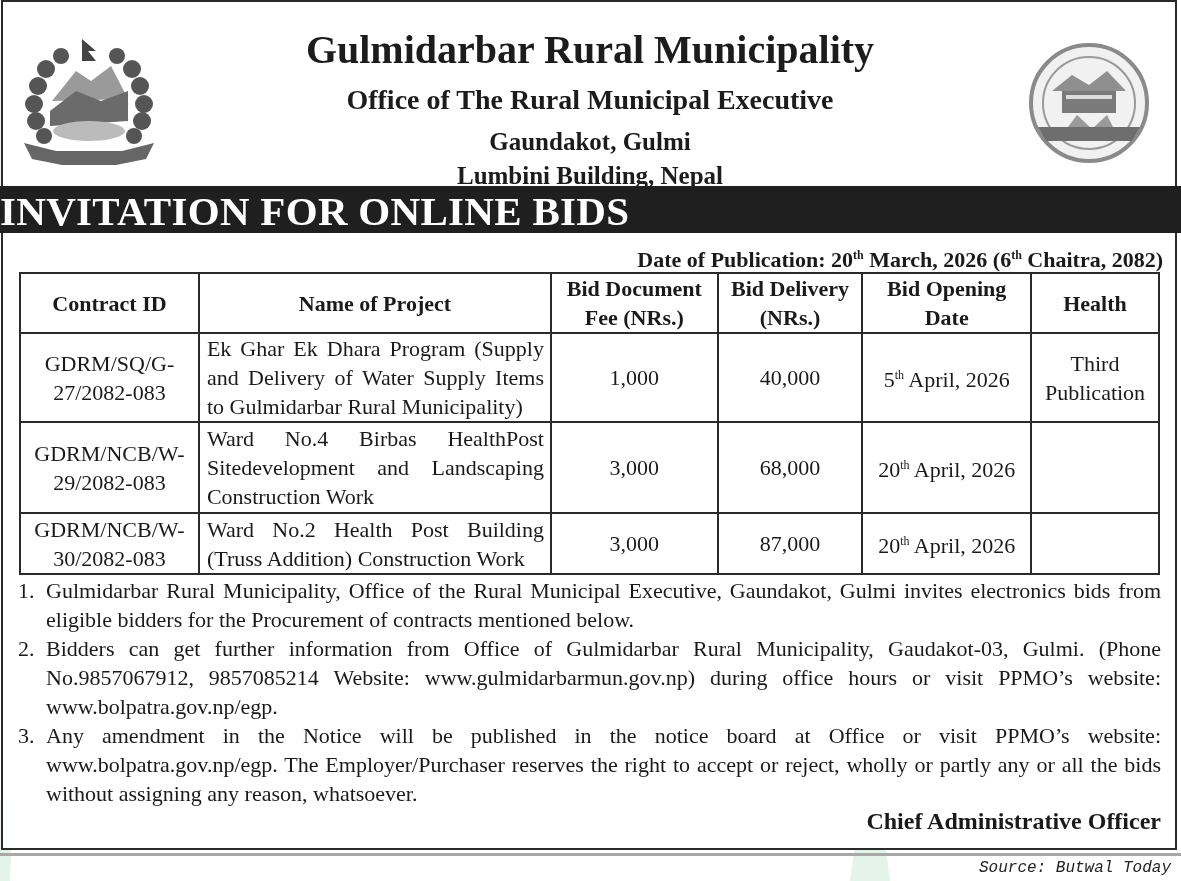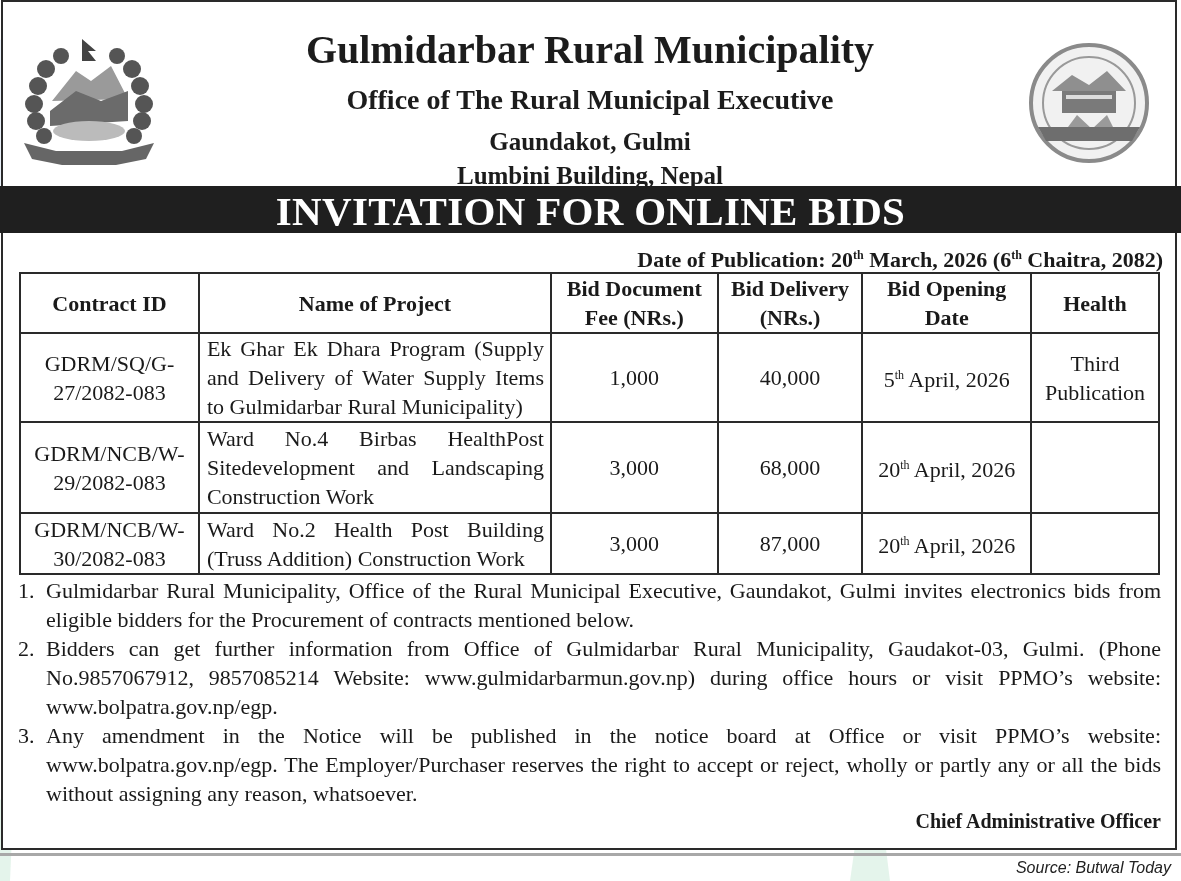--- a/index.html
+++ b/index.html
@@ -7,33 +7,33 @@
     .frame { position: absolute; left: 1px; top: 0; width: 1176px; height: 850px; border: 2px solid #2a2a2a; box-sizing: border-box; background: #fff; }
     .rule-grey { position: absolute; left: 0; top: 853px; width: 1181px; height: 3px; background: #a8a8a8; }
     .header { position: absolute; left: 0; top: 11px; width: 100%; height: 186px; }
     .logo-left { position: absolute; left: 16px; top: 20px; width: 146px; height: 140px; }
     .logo-right { position: absolute; left: 1022px; top: 28px; width: 134px; height: 128px; }
     .titles { position: absolute; left: 180px; width: 820px; top: 14px; text-align: center; }
     .t1 { font-weight: bold; font-size: 40px; line-height: 50px; color: #1c1c1c; }
     .t2 { font-weight: bold; font-size: 28px; line-height: 50px; color: #1c1c1c; }
     .t3 { font-weight: bold; font-size: 25px; line-height: 34px; color: #1c1c1c; }
     .t4 { font-weight: bold; font-size: 25px; line-height: 34px; color: #1c1c1c; }
-    .banner { position: absolute; left: 0; top: 186px; width: 100%; height: 47px; background: #1f1f1f; text-align: center; color: #fff; font-weight: bold; font-size: 41px; line-height: 50px; letter-spacing: 0.3px; }
+    .banner { position: absolute; left: 0; top: 186px; width: 100%; height: 47px; background: #1f1f1f; text-align: left; color: #fff; font-weight: bold; font-size: 41px; line-height: 50px; letter-spacing: 0.3px; }
     .pubdate { position: absolute; right: 18px; top: 241px; font-weight: bold; font-size: 22px; line-height: 28px; }
     .pubdate sup { font-size: 12px; vertical-align: 8px; }
     table.bids { position: absolute; left: 19px; top: 272px; width: 1141px; border-collapse: collapse; font-size: 22px; }
     table.bids th, table.bids td { border: 2px solid #2a2a2a; text-align: center; vertical-align: middle; padding: 0 6px; line-height: 29px; }
     table.bids th { font-weight: bold; height: 58px; }
     table.bids td.proj { text-align: justify; text-align-last: left; padding: 0 6px 0 7px; }
     table.bids td sup { font-size: 12px; vertical-align: 8px; }
     .notes { position: absolute; left: 18px; top: 576px; width: 1143px; font-size: 22px; line-height: 29px; }
     .note { position: relative; padding-left: 28px; text-align: justify; }
     .note .num { position: absolute; left: 0; top: 0; }
-    .signature { position: absolute; right: 20px; top: 806px; font-weight: bold; font-size: 20px; line-height: 30px; margin-left: 28px; }
-    .source { position: absolute; right: 10px; top: 857px; font-family: Liberation Sans, sans-serif; font-style: italic; font-size: 16px; line-height: 22px; color: #222; text-align: center; }
+    .signature { position: absolute; right: 20px; top: 806px; font-weight: bold; font-size: 24px; line-height: 30px; margin-left: 28px; }
+    .source { position: absolute; right: 10px; top: 857px; font-family: Liberation Mono, monospace; font-style: italic; font-size: 16px; line-height: 22px; color: #222; text-align: center; }
     .wm { position: absolute; pointer-events: none; }
   </style>
 </head>
 <body>
 
 <svg class="wm" style="left:0;top:0" width="40" height="881" viewBox="0 0 40 881">
   <polygon points="0,40 18,30 8,200 0,210" fill="#dfe9f5" opacity="0.7"></polygon>
   <polygon points="0,800 14,790 10,881 0,881" fill="#d8efe2" opacity="0.7"></polygon>
 </svg>
 <svg class="wm" style="left:250px;top:0" width="700" height="881" viewBox="0 0 700 881">

